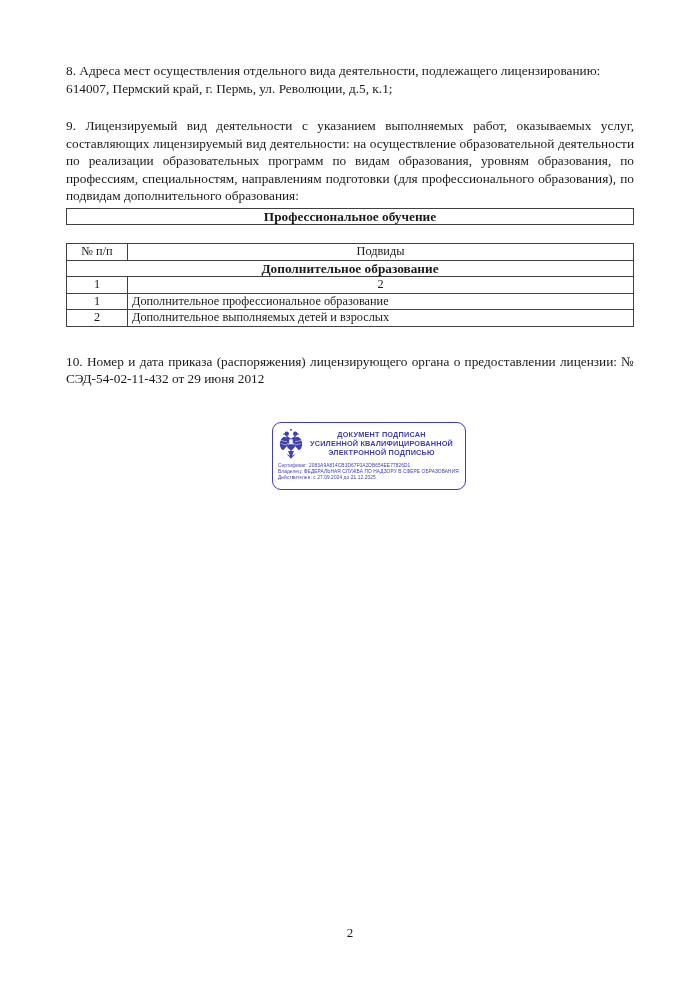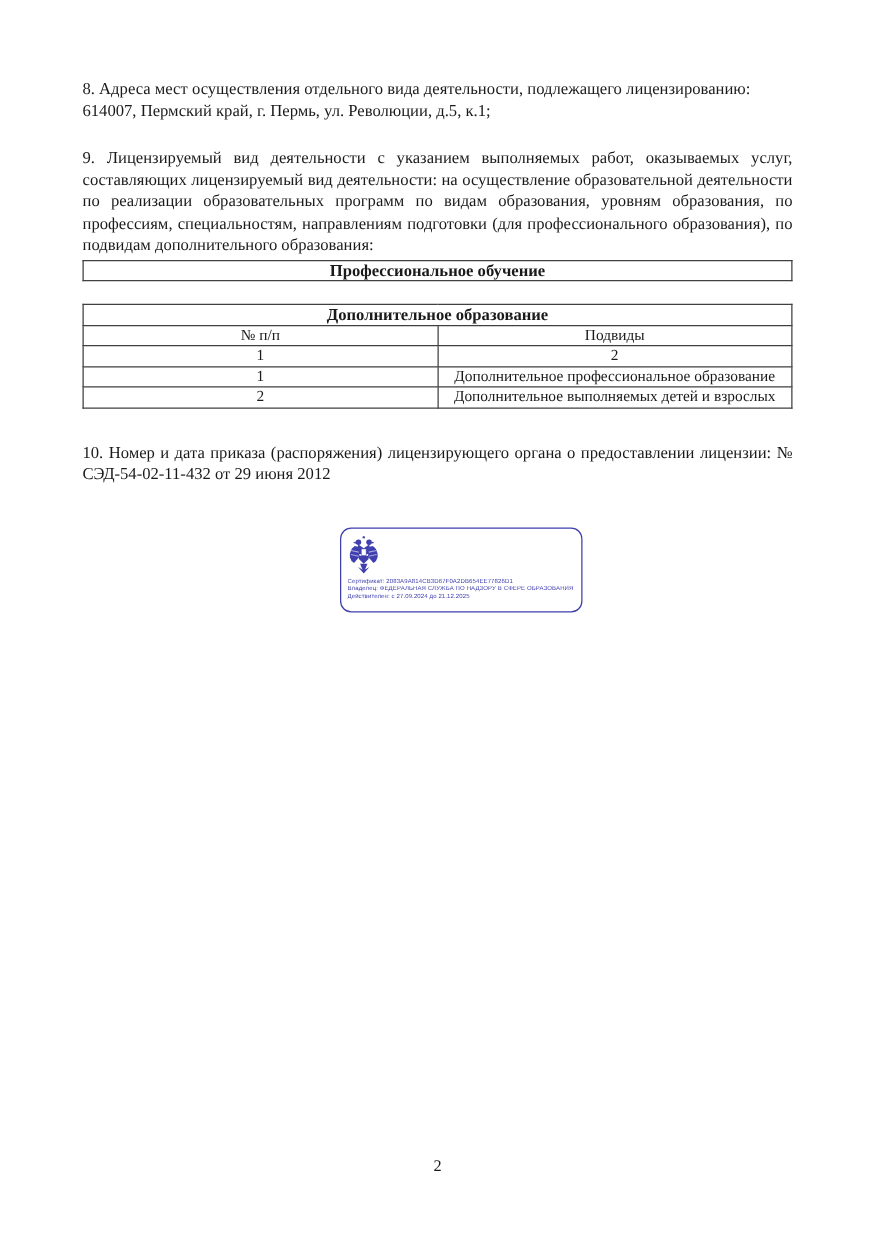--- a/index.html
+++ b/index.html
@@ -40,21 +40,21 @@
     line-height:15px;
     vertical-align:middle;
   }
   td.tbl-title {
     font-weight:bold;
     font-size:13.3px;
     text-align:center;
   }
   td.c1 { width:61px; }
   td.ctr { text-align:center; }
-  td.lft { text-align:center; }
+  td.lft { text-align:left; }
 
   .stamp {
     margin:34px 0 0 206px;
     width:194px; height:68px;
     border:1.5px solid #3f3fae;
     border-radius:9px;
     padding:4px 6px 3px 5px;
     color:#3f3fae;
     font-family:"Liberation Sans", sans-serif;
     overflow:hidden;
@@ -111,25 +111,25 @@
       <tbody>
         <tr>
           <td class="tbl-title">Профессиональное обучение</td>
         </tr>
       </tbody>
     </table>
 
     <table class="tbl tbl-add">
       <tbody>
         <tr>
-          <td class="tbl-title" colspan="2">Дополнительное образование</td>
+          <td class="c1 ctr">№ п/п</td>
+          <td class="ctr">Подвиды</td>
         </tr>
         <tr>
-          <td class="c1 ctr">№ п/п</td>
-          <td class="ctr">Подвиды</td>
+          <td class="tbl-title" colspan="2">Дополнительное образование</td>
         </tr>
         <tr>
           <td class="c1 ctr">1</td>
           <td class="ctr">2</td>
         </tr>
         <tr>
           <td class="c1 ctr">1</td>
           <td class="lft">Дополнительное профессиональное образование</td>
         </tr>
         <tr>
@@ -157,20 +157,23 @@
             <rect x="4" y="18" width="10" height="1.4" transform="rotate(12 9 18.7)" fill="#ffffff" opacity="0.55"></rect>
             <rect x="4" y="23" width="10" height="1.4" transform="rotate(12 9 23.7)" fill="#ffffff" opacity="0.55"></rect>
             <rect x="26" y="18" width="10" height="1.4" transform="rotate(-12 31 18.7)" fill="#ffffff" opacity="0.55"></rect>
             <rect x="26" y="23" width="10" height="1.4" transform="rotate(-12 31 23.7)" fill="#ffffff" opacity="0.55"></rect>
             <path d="M14 28 L20 34 L26 28 L26 24 L14 24 Z"></path>
             <path d="M15.5 34 L20 45 L24.5 34 Z"></path>
             <path d="M13 38 L20 46 L27 38 L20 42 Z"></path>
           </g>
           <rect x="16.8" y="15.5" width="6.4" height="8.5" rx="1.2" fill="#ffffff" stroke="#3f3fae" stroke-width="1"></rect>
         </svg>
+        <div class="stamp-title">ДОКУМЕНТ ПОДПИСАН
+УСИЛЕННОЙ КВАЛИФИЦИРОВАННОЙ
+ЭЛЕКТРОННОЙ ПОДПИСЬЮ</div>
       </div>
       <div class="stamp-lines">
         <div class="stamp-line">Сертификат: 2083A9A814CB3D67F0A2DB654EE77826D1</div>
         <div class="stamp-line">Владелец: ФЕДЕРАЛЬНАЯ СЛУЖБА ПО НАДЗОРУ В СФЕРЕ ОБРАЗОВАНИЯ И НАУКИ</div>
         <div class="stamp-line">Действителен: с 27.09.2024 до 21.12.2025</div>
       </div>
     </div>
 
   </div>
 

